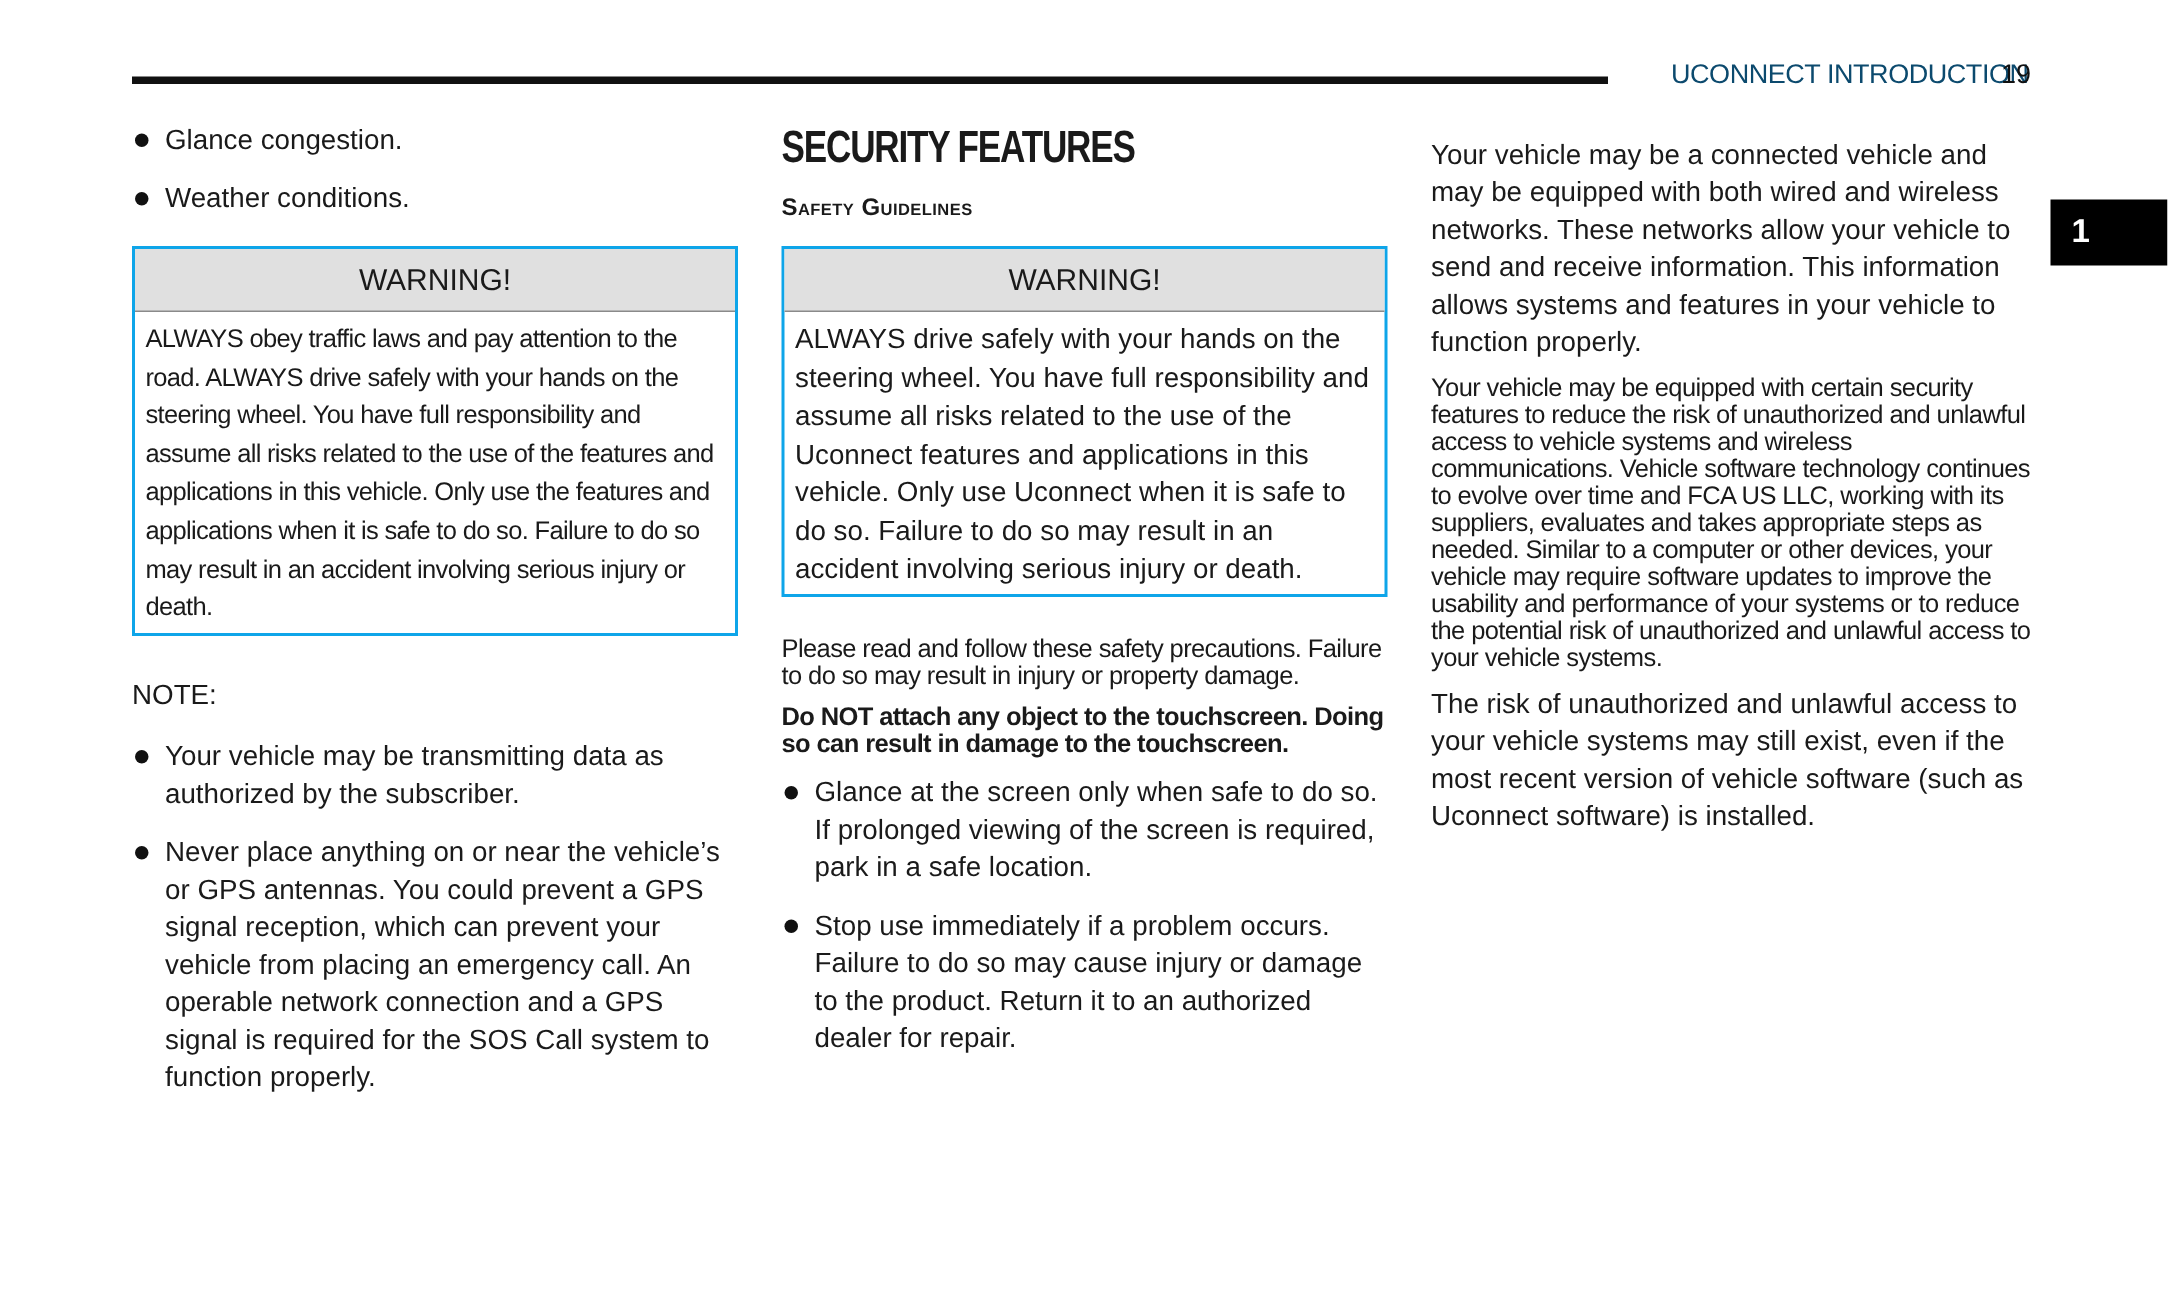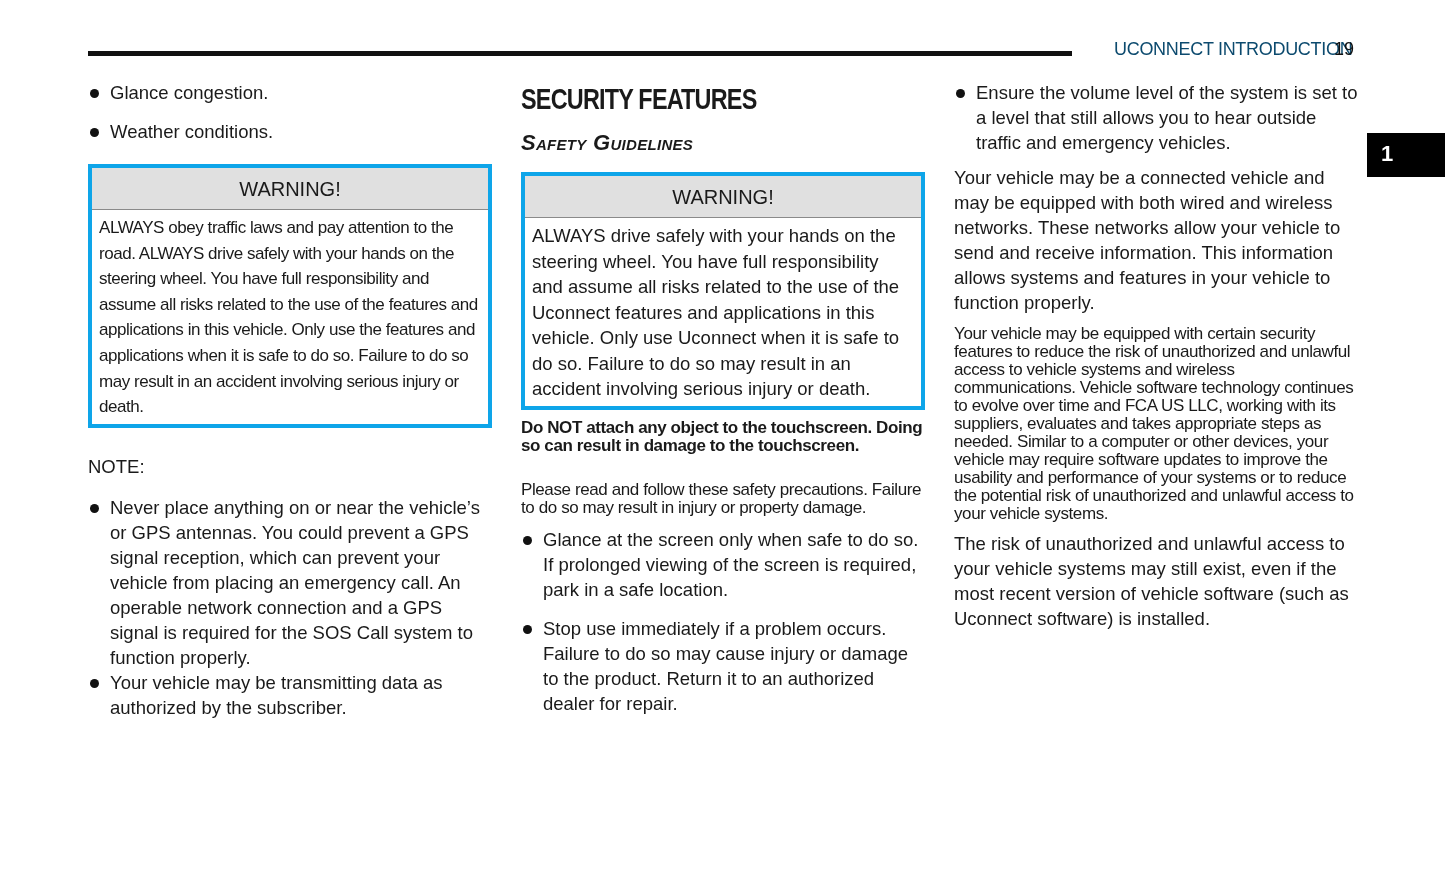--- a/index.html
+++ b/index.html
@@ -30,33 +30,33 @@
   .body-text { font-size: 18.5px; line-height: 25px; margin: 0; }
   .body-text.cond { font-size: 17px; line-height: 18px; letter-spacing: -0.4px; }
   .bold { font-weight: bold; }
 
   .bullet-list { list-style: none; margin: 0; padding: 0; }
   .bullet-item { position: relative; padding-left: 22px; font-size: 18.5px; line-height: 25px; }
   .bullet-item .dot {
     position: absolute; left: 2px; top: 9px; width: 9px; height: 9px; border-radius: 50%; background: #111;
   }
 
-  .warning-box { border: 4px solid #0ea5e9; }
+  .warning-box { border: 2px solid #0ea5e9; }
   .warning-head {
     background: #e0e0e0; text-align: center; font-size: 20px; height: 41px; line-height: 43px;
     border-bottom: 1px solid #8a8a8a;
   }
   .warning-body { padding: 5px 7px 4px 7px; font-size: 18.5px; line-height: 25.5px; }
   .warning-body.cond { font-size: 17px; letter-spacing: -0.45px; line-height: 25.6px; }
 
   .section-title {
     font-family: "Liberation Sans", sans-serif; font-weight: bold; font-size: 30px;
     transform: scaleX(0.78); transform-origin: left; letter-spacing: -1px; margin: 0; line-height: 38px;
   }
-  .sub-title { font-weight: bold; font-size: 22px; margin: 0; font-variant: small-caps; letter-spacing: 0.3px; font-style: italic; }
+  .sub-title { font-weight: bold; font-size: 16px; margin: 0; font-variant: small-caps; letter-spacing: 0.3px; }
 </style>
 </head>
 <body>
 
 <div class="header-rule"></div>
 <div class="header-title">UCONNECT INTRODUCTION</div>
 <div class="page-number">19</div>
 <div class="chapter-tab">1</div>
 
 <div class="col col1">
@@ -69,55 +69,49 @@
       <span class="dot"></span>
       <span>Weather conditions.</span>
     </li>
   </ul>
   <div class="warning-box" style="margin-top:20px;">
     <div class="warning-head">WARNING!</div>
     <div class="warning-body cond">ALWAYS obey traffic laws and pay attention to the road. ALWAYS drive safely with your hands on the steering wheel. You have full responsibility and assume all risks related to the use of the features and applications in this vehicle. Only use the features and applications when it is safe to do so. Failure to do so may result in an accident involving serious injury or death.</div>
   </div>
   <p class="body-text" style="margin-top:26px;">NOTE:</p>
   <ul class="bullet-list" style="margin-top:16px;">
+    <li class="bullet-item" style="margin-bottom:14px;">
+      <span class="dot"></span>
+      <span>Your vehicle may be transmitting data as authorized by the subscriber.</span>
+    </li>
     <li class="bullet-item">
       <span class="dot"></span>
       <span>Never place anything on or near the vehicle’s or GPS antennas. You could prevent a GPS signal reception, which can prevent your vehicle from placing an emergency call. An operable network connection and a GPS signal is required for the SOS Call system to function properly.</span>
-    </li>
-    <li class="bullet-item" style="margin-bottom:14px;">
-      <span class="dot"></span>
-      <span>Your vehicle may be transmitting data as authorized by the subscriber.</span>
     </li>
   </ul>
 </div>
 
 <div class="col col2">
   <h1 class="section-title">SECURITY FEATURES</h1>
   <h2 class="sub-title" style="margin-top:12px;">Safety Guidelines</h2>
   <div class="warning-box" style="margin-top:16px;">
     <div class="warning-head">WARNING!</div>
     <div class="warning-body">ALWAYS drive safely with your hands on the steering wheel. You have full responsibility and assume all risks related to the use of the Uconnect features and applications in this vehicle. Only use Uconnect when it is safe to do so. Failure to do so may result in an accident involving serious injury or death.</div>
   </div>
+  <p class="body-text cond" style="margin-top:26px;">Please read and follow these safety precautions. Failure to do so may result in injury or property damage.</p>
   <p class="body-text cond bold" style="margin-top:9px;">Do NOT attach any object to the touchscreen. Doing so can result in damage to the touchscreen.</p>
-  <p class="body-text cond" style="margin-top:26px;">Please read and follow these safety precautions. Failure to do so may result in injury or property damage.</p>
   <ul class="bullet-list" style="margin-top:10px;">
     <li class="bullet-item" style="margin-bottom:14px;">
       <span class="dot"></span>
       <span>Glance at the screen only when safe to do so. If prolonged viewing of the screen is required, park in a safe location.</span>
     </li>
     <li class="bullet-item">
       <span class="dot"></span>
       <span>Stop use immediately if a problem occurs. Failure to do so may cause injury or damage to the product. Return it to an authorized dealer for repair.</span>
     </li>
   </ul>
 </div>
 
 <div class="col col3">
-  <ul class="bullet-list">
-    <li class="bullet-item">
-      <span class="dot"></span>
-      <span>Ensure the volume level of the system is set to a level that still allows you to hear outside traffic and emergency vehicles.</span>
-    </li>
-  </ul>
   <p class="body-text" style="margin-top:10px;">Your vehicle may be a connected vehicle and may be equipped with both wired and wireless networks. These networks allow your vehicle to send and receive information. This information allows systems and features in your vehicle to function properly.</p>
   <p class="body-text cond" style="margin-top:10px;">Your vehicle may be equipped with certain security features to reduce the risk of unauthorized and unlawful access to vehicle systems and wireless communications. Vehicle software technology continues to evolve over time and FCA US LLC, working with its suppliers, evaluates and takes appropriate steps as needed. Similar to a computer or other devices, your vehicle may require software updates to improve the usability and performance of your systems or to reduce the potential risk of unauthorized and unlawful access to your vehicle systems.</p>
   <p class="body-text" style="margin-top:8px;">The risk of unauthorized and unlawful access to your vehicle systems may still exist, even if the most recent version of vehicle software (such as Uconnect software) is installed.</p>
 </div>
 
 </body></html>

